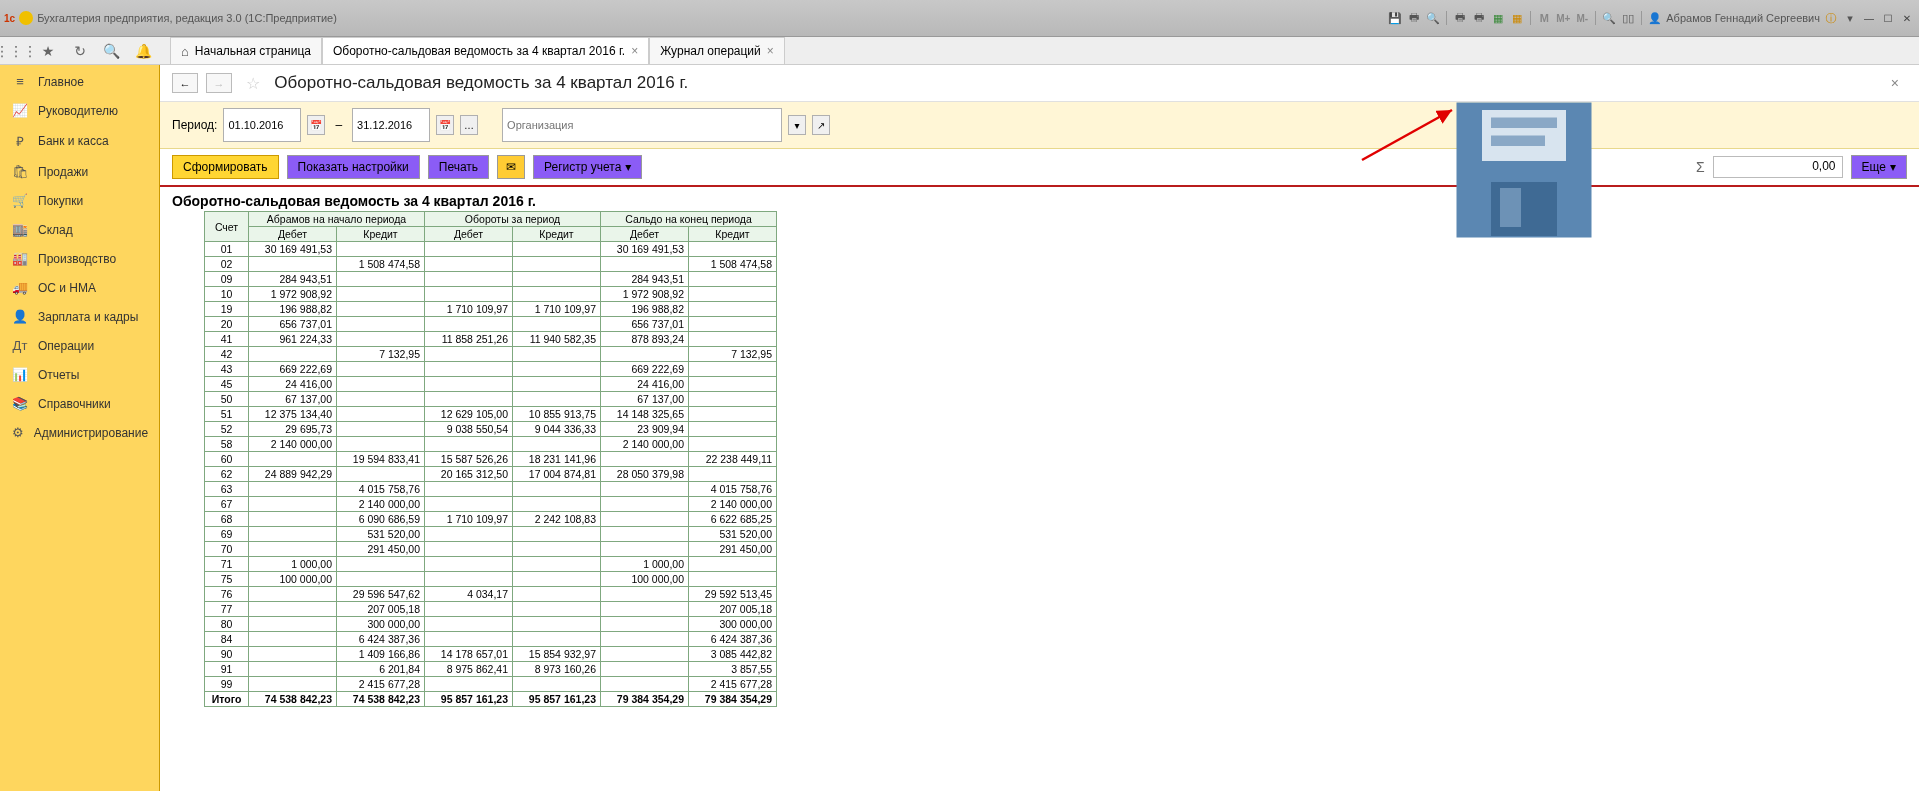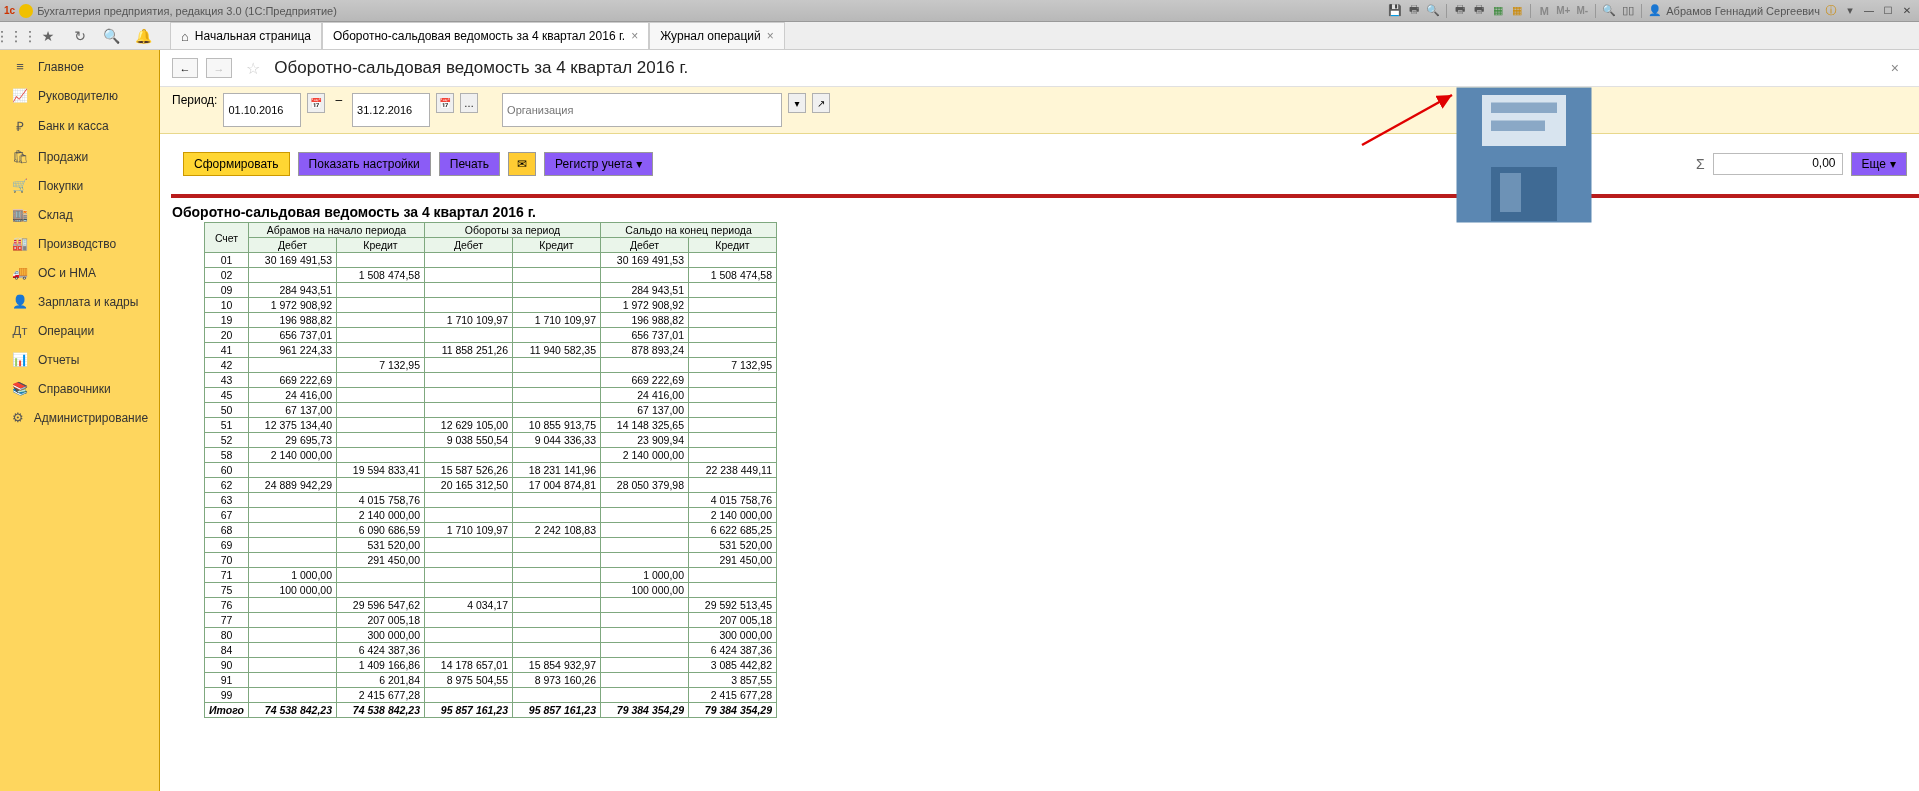--- a/index.html
+++ b/index.html
@@ -1,17 +1,17 @@
 <!DOCTYPE html>
 <html><head>
 <meta charset="utf-8">
 <style>
 * { box-sizing: border-box; margin: 0; padding: 0; }
 body { font-family: Arial, sans-serif; font-size: 11px; background: #fff; overflow: hidden; }
-.titlebar { height: 22px; background: linear-gradient(#c8c8c8,#b8b8b8); display: flex; align-items: center; padding: 0 4px; color: #555; font-size: 11px; border-bottom: 1px solid #999; }
+.titlebar { height: 37px; background: linear-gradient(#c8c8c8,#b8b8b8); display: flex; align-items: center; padding: 0 4px; color: #555; font-size: 11px; border-bottom: 1px solid #999; }
 .titlebar .tb-left { display:flex; align-items:center; gap:4px; flex:1; }
 .titlebar .tb-right { display:flex; align-items:center; gap:3px; }
 .tb-ico { width:16px; height:16px; display:inline-flex; align-items:center; justify-content:center; font-size:11px; color:#555; }
 .tb-sep { width:1px; height:14px; background:#999; margin:0 2px; }
 .win-btn { width:16px; height:14px; display:inline-flex; align-items:center; justify-content:center; font-size:10px; color:#444; }
 .circle-y { width:14px; height:14px; border-radius:50%; background:#f0c000; display:inline-block; }
 .logo-1c { font-weight:bold; color:#cc3300; font-size:10px; }
 
 .toolbar2 { height:28px; background:#eee; display:flex; align-items:center; padding:0 6px; gap:12px; border-bottom:1px solid #ccc; }
 .tb2-ico { width:20px; height:20px; display:inline-flex; align-items:center; justify-content:center; font-size:14px; color:#666; cursor:pointer; }
@@ -26,45 +26,45 @@
 .side-item { display:flex; align-items:center; gap:10px; padding:7px 12px; font-size:12px; color:#333; cursor:pointer; }
 .side-ico { width:16px; text-align:center; display:inline-block; color:#555; font-size:13px; }
 
 .content { flex:1; display:flex; flex-direction:column; background:#fff; position:relative; }
 .page-header { display:flex; align-items:center; padding:8px 12px; gap:8px; border-bottom:1px solid #e0e0e0;}
 .nav-btn { width:26px; height:20px; border:1px solid #bbb; background:#f7f7f7; display:inline-flex; align-items:center; justify-content:center; font-size:11px; cursor:pointer; }
 .star-ico { color:#ccc; font-size:16px; margin:0 6px; }
 .page-title { font-size:17px; color:#222; }
 .close-page { margin-left:auto; font-size:14px; color:#888; cursor:pointer; padding:0 8px;}
 
-.filters { background:#fff6d6; padding:6px 12px; display:flex; gap:6px; border-bottom:1px solid #e8d88c; font-size:12px;}
+.filters { background:#fff6d6; padding:6px 12px; display:flex; align-items:center; gap:6px; border-bottom:1px solid #e8d88c; font-size:12px;}
 .filters input[type=text] { height:20px; border:1px solid #b0b0b0; padding:16px 4px; font-size:11px; }
 .date-inp { width:78px; }
 .date-btn { width:18px; height:20px; border:1px solid #b0b0b0; background:#f0f0f0; display:inline-flex; align-items:center; justify-content:center; font-size:10px; cursor:pointer;}
 .dash { padding:0 4px; }
 .org-inp { width:280px; }
 .sel-btn { width:18px; height:20px; border:1px solid #b0b0b0; background:#f0f0f0; display:inline-flex; align-items:center; justify-content:center; font-size:10px; cursor:pointer;}
 
-.actions { padding:18px 12px; display:flex; align-items:center; gap:8px; border-bottom:4px solid #b91c1c;margin-left:11px; }
+.actions { padding:6px 12px; display:flex; align-items:center; gap:8px; border-bottom:2px solid #b91c1c; }
 .btn { height:24px; padding:0 10px; border:1px solid #999; background:#8b5cf6; font-size:12px; cursor:pointer; display:inline-flex; align-items:center; gap:4px; }
 .btn-primary { background:#ffd633; border-color:#cc9900; font-weight:500; }
 .btn-icon { width:28px; justify-content:center; padding:0; }
 .actions-right { margin-left:auto; display:flex; align-items:center; gap:8px;}
 .sum-box { width:130px; height:22px; border:1px solid #bbb; text-align:right; padding:2px 6px; font-size:12px; }
 
 .report-area { padding:6px 12px; overflow:auto; }
 .report-title { font-weight:bold; font-size:14px; margin-bottom:2px; }
 .report-sub { font-size:10px; color:#444; margin-bottom:4px; }
 
 table.rep { border-collapse:collapse; font-size:10.5px;margin-left:32px; }
 table.rep th, table.rep td { border:1px solid #7fa87f; padding:1px 4px; white-space:nowrap; }
 table.rep th { background:#eaf5ea; font-weight:normal; text-align:center; }
 table.rep td { text-align:right; }
 table.rep td.acct { text-align:center; width:44px; }
-table.rep tr.total td { font-weight:bold;font-style:italic; }
+table.rep tr.total td { font-weight:bold; }
 .col-num { width:88px; }
 
 .save-overlay { position:absolute; top:30px; right:320px; width:150px; height:150px; pointer-events:none; }
 .save-overlay svg { width:100%; height:100%; }
 .arrow-line { position:absolute; top:40px; right:462px; width:100px; height:60px; pointer-events:none; }
 </style>
 </head>
 <body>
 
 <div class="titlebar">
@@ -489,21 +489,21 @@
               <td class="col-num">1 409 166,86</td>
               <td class="col-num">14 178 657,01</td>
               <td class="col-num">15 854 932,97</td>
               <td class="col-num"></td>
               <td class="col-num">3 085 442,82</td>
             </tr>
             <tr>
               <td class="acct">91</td>
               <td class="col-num"></td>
               <td class="col-num">6 201,84</td>
-              <td class="col-num">8 975 504,55</td>
+              <td class="col-num">8 975 862,41</td>
               <td class="col-num">8 973 160,26</td>
               <td class="col-num"></td>
               <td class="col-num">3 857,55</td>
             </tr>
             <tr>
               <td class="acct">99</td>
               <td class="col-num"></td>
               <td class="col-num">2 415 677,28</td>
               <td class="col-num"></td>
               <td class="col-num"></td>

